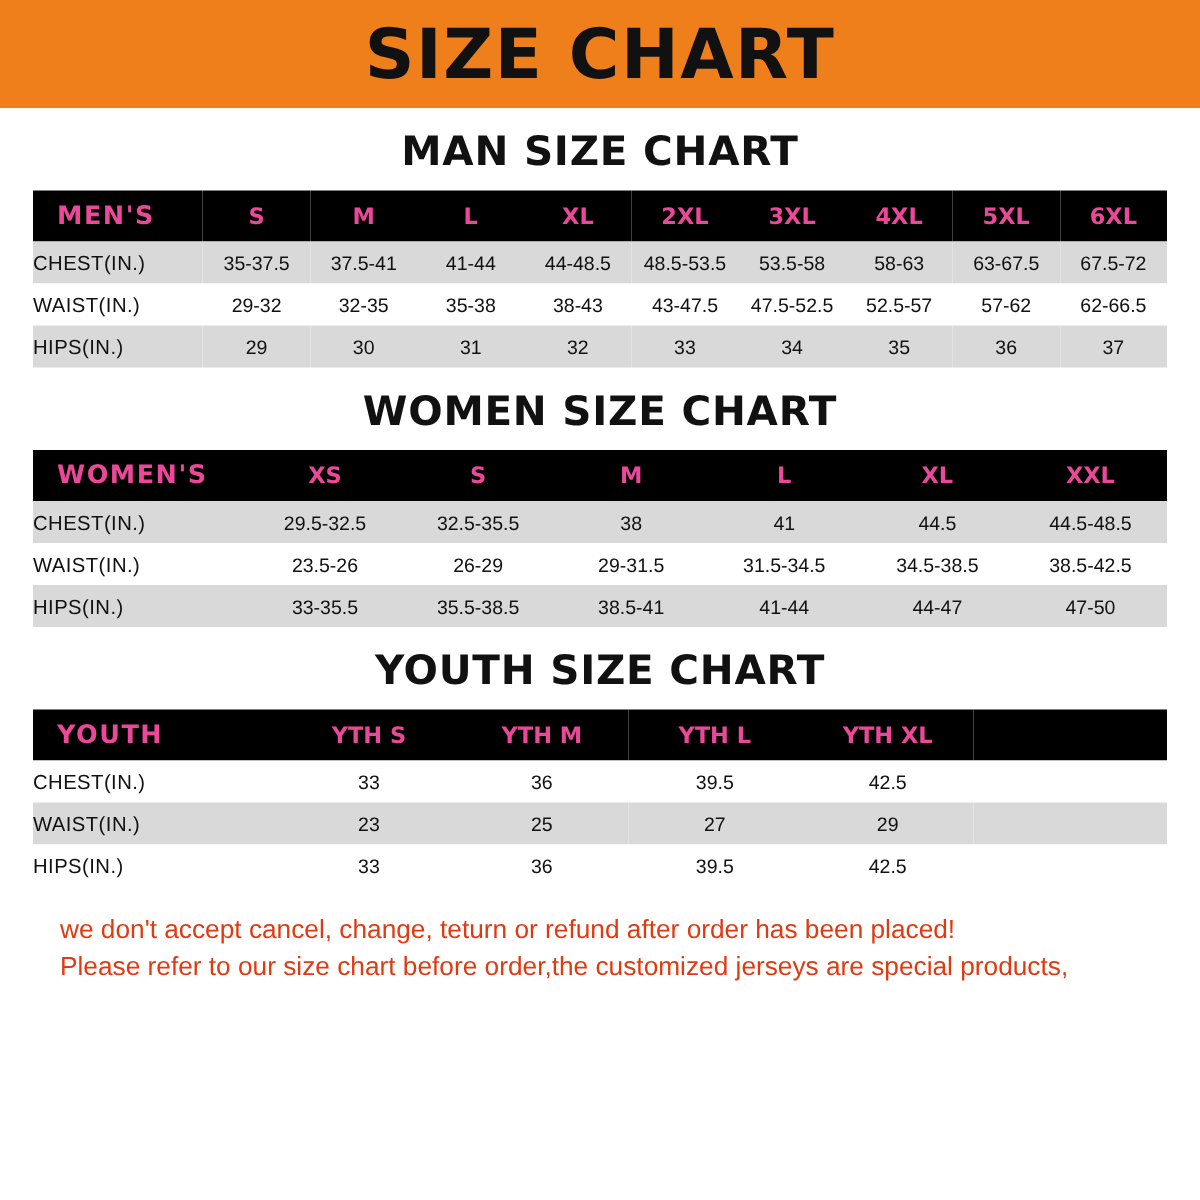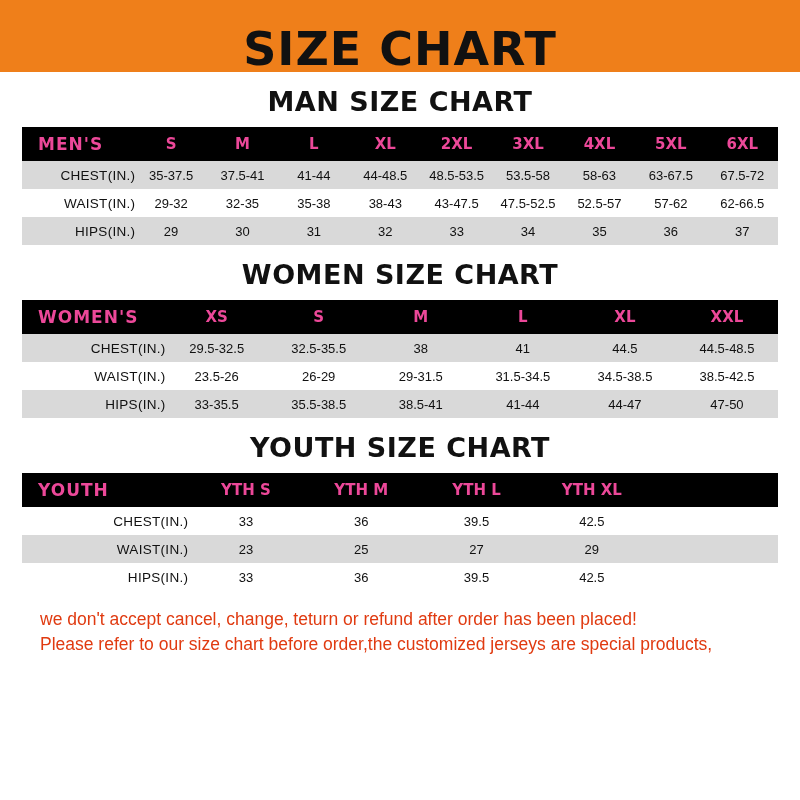--- a/index.html
+++ b/index.html
@@ -29,21 +29,21 @@
     align-items: stretch;
   }
   .banner-left {
     width: 30px;
     background: #ef7f1a;
   }
   .banner-center {
     flex: 1;
     background: #ef7f1a;
     display: flex;
-    align-items: flex-end;
+    align-items: center;
     justify-content: center;
   }
   .banner-right {
     width: 30px;
     background: #ef7f1a;
   }
   .banner-title {
     font-family: "DejaVu Sans", sans-serif;
     font-weight: bold;
     font-size: 46px;
@@ -100,21 +100,21 @@
     font-size: 17px;
     letter-spacing: 1px;
   }
   
   table.size-table tbody tr.odd { background: #d9d9d9; }
   table.size-table tbody tr.even { background: #ffffff; }
   table.size-table tbody td.rowlabel {
     font-size: 13.5px;
     color: #111111;
     letter-spacing: 0.3px;
-    text-align: right;
+    text-align: left;
   }
   
   .note {
     margin-top: 16px;
     padding: 0 18px;
     color: #e03a10;
     font-size: 17.5px;
     line-height: 1.45;
     text-align: left;
     font-family: "Liberation Sans", sans-serif;

